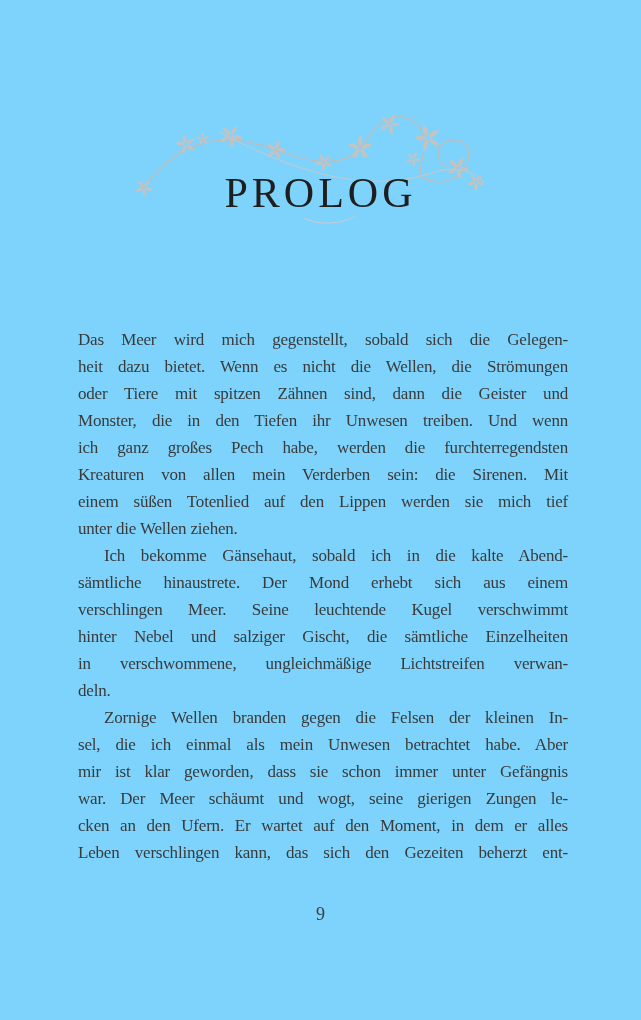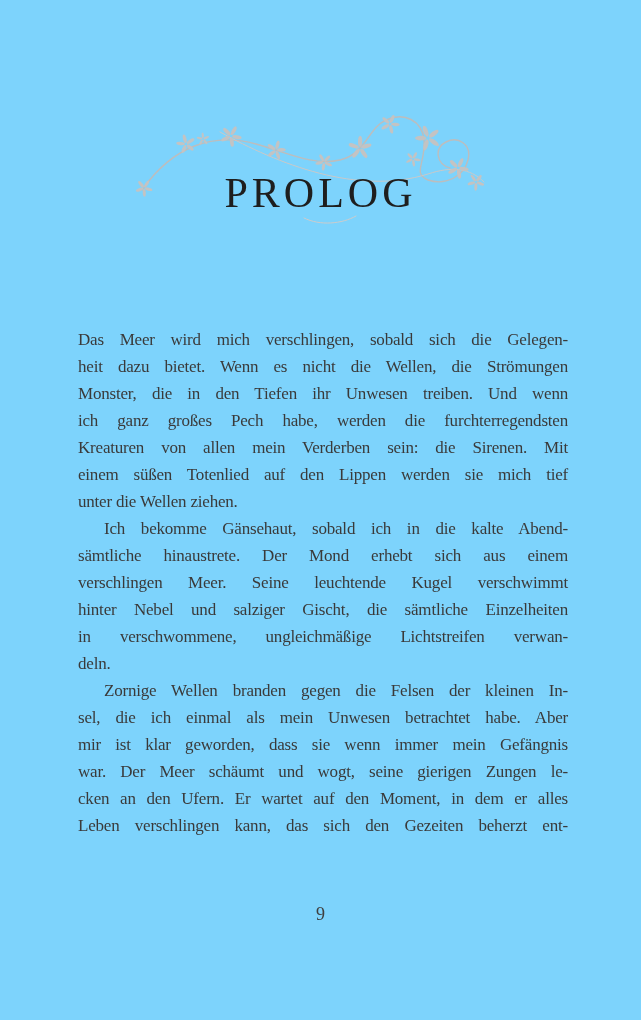--- a/index.html
+++ b/index.html
@@ -91,36 +91,37 @@
       <use href="#lc" transform="translate(300,34) rotate(35) scale(1.2)"></use>
       <use href="#lc" transform="translate(330,64) rotate(80)"></use>
       <use href="#lc" transform="translate(348,78) rotate(20) scale(0.8)"></use>
       <use href="#lc" transform="translate(75,35) rotate(50) scale(0.6)"></use>
       <use href="#lc" transform="translate(285,55) rotate(10) scale(0.7)"></use>
     </svg>
     <h1 class="chapter-title">PROLOG</h1>
   </div>
 
   <div class="text-block" id="text-block">
-      <div class="line">Das Meer wird mich verschlingen, sobald sich die Gelegen-</div>
+      <div class="line">Das Meer wird mich gegenstellt, sobald sich die Gelegen-</div>
       <div class="line">heit dazu bietet. Wenn es nicht die Wellen, die Strömungen</div>
+      <div class="line">oder Tiere mit spitzen Zähnen sind, dann die Geister und</div>
       <div class="line">Monster, die in den Tiefen ihr Unwesen treiben. Und wenn</div>
       <div class="line">ich ganz großes Pech habe, werden die furchterregendsten</div>
       <div class="line">Kreaturen von allen mein Verderben sein: die Sirenen. Mit</div>
       <div class="line">einem süßen Totenlied auf den Lippen werden sie mich tief</div>
       <div class="line last">unter die Wellen ziehen.</div>
       <div class="line indent">Ich bekomme Gänsehaut, sobald ich in die kalte Abend-</div>
       <div class="line">sämtliche hinaustrete. Der Mond erhebt sich aus einem</div>
       <div class="line">verschlingen Meer. Seine leuchtende Kugel verschwimmt</div>
       <div class="line">hinter Nebel und salziger Gischt, die sämtliche Einzelheiten</div>
       <div class="line">in verschwommene, ungleichmäßige Lichtstreifen verwan-</div>
       <div class="line last">deln.</div>
       <div class="line indent">Zornige Wellen branden gegen die Felsen der kleinen In-</div>
       <div class="line">sel, die ich einmal als mein Unwesen betrachtet habe. Aber</div>
-      <div class="line">mir ist klar geworden, dass sie wenn immer mein Gefängnis</div>
+      <div class="line">mir ist klar geworden, dass sie schon immer unter Gefängnis</div>
       <div class="line">war. Der Meer schäumt und wogt, seine gierigen Zungen le-</div>
       <div class="line">cken an den Ufern. Er wartet auf den Moment, in dem er alles</div>
       <div class="line">Leben verschlingen kann, das sich den Gezeiten beherzt ent-</div>
     </div>
 
   <div class="page-number">9</div>
 
 </div>
 
 </body></html>

